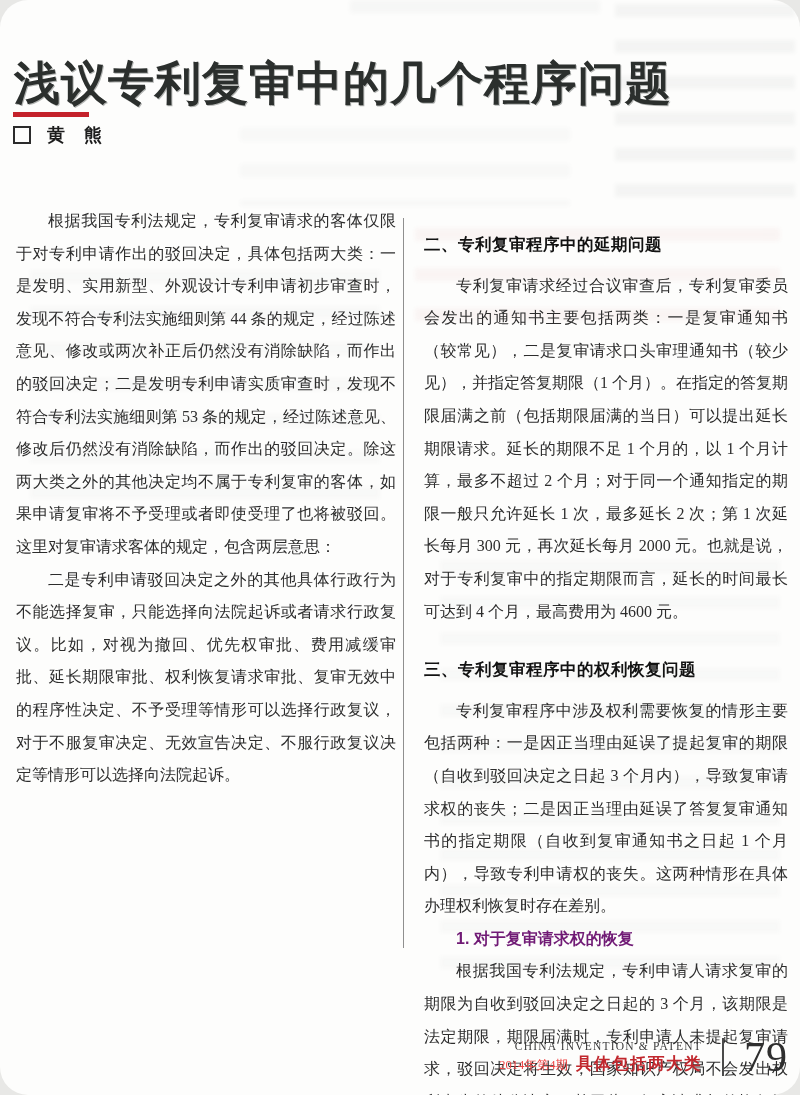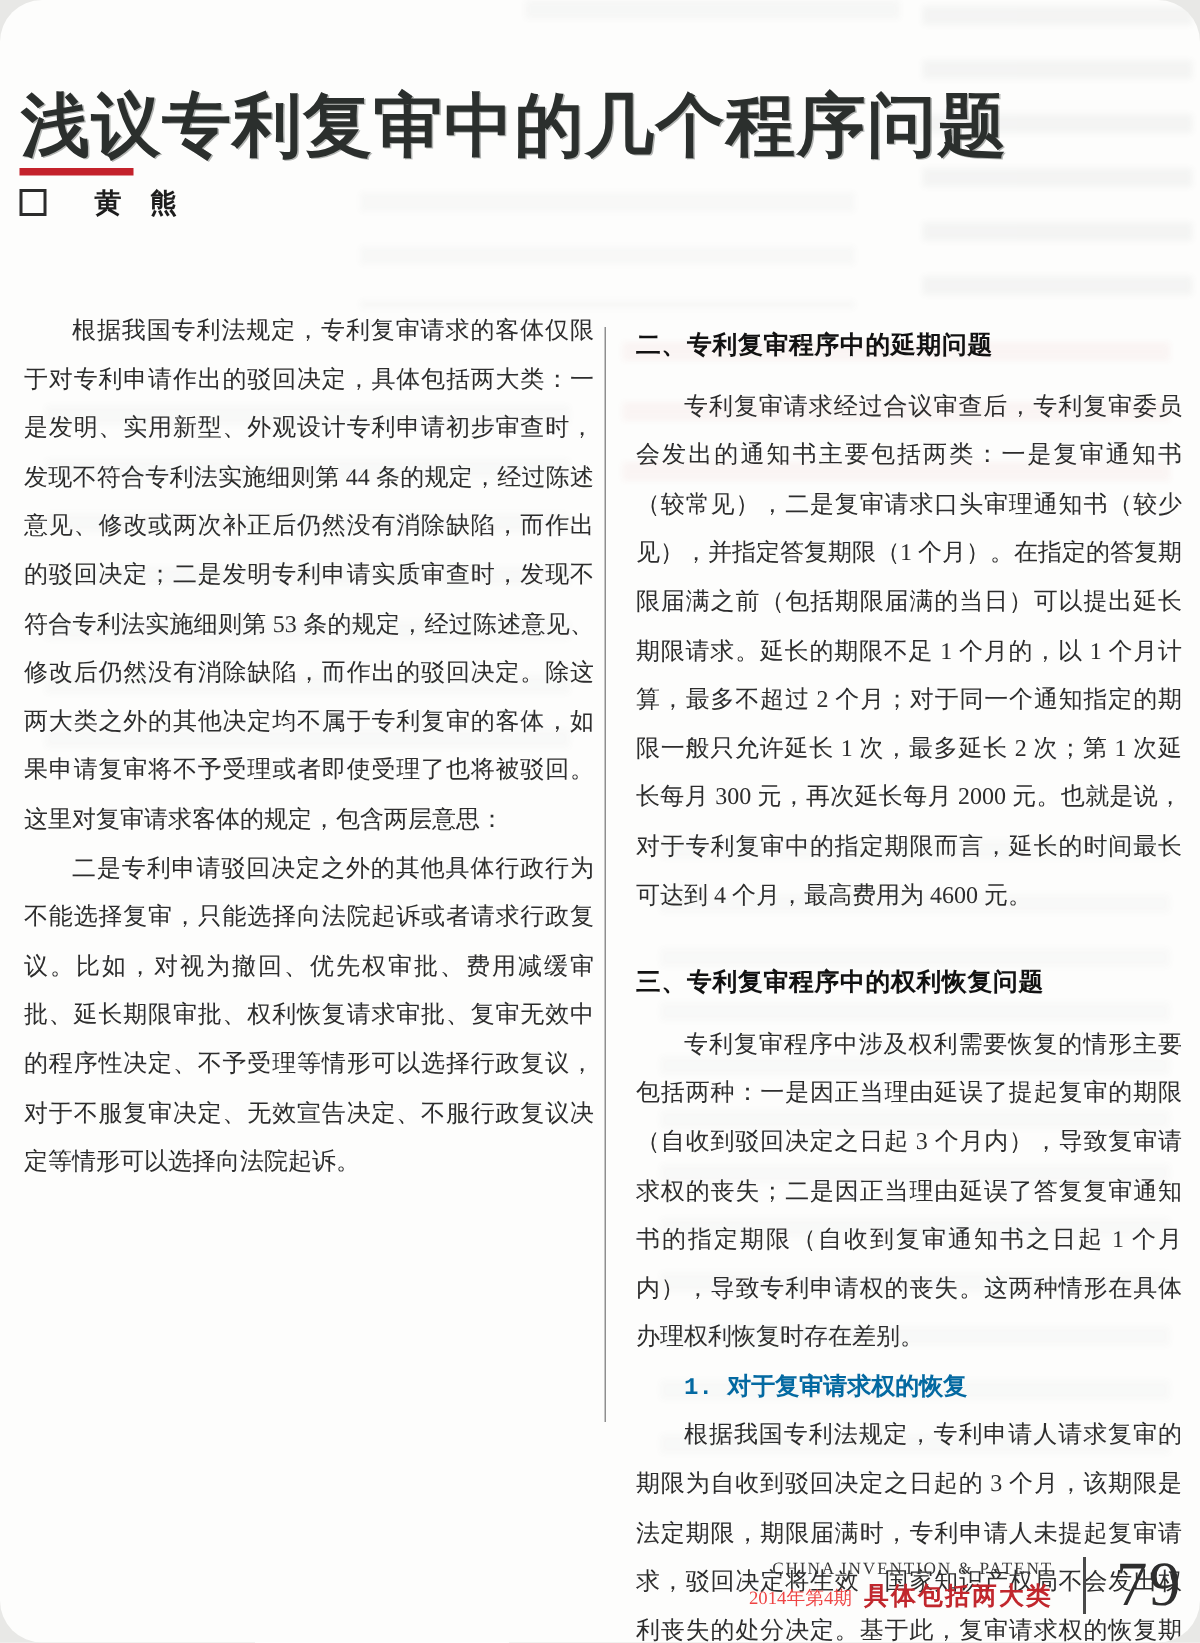--- a/index.html
+++ b/index.html
@@ -47,21 +47,21 @@
     position: absolute;
     left: 13px; top: 112px;
     width: 76px; height: 5px;
     background: #c4222b;
   }
   .author-row {
     position: absolute;
     left: 13px; top: 123px;
     display: flex;
     align-items: center;
-    gap: 32px;
+    gap: 16px;
   }
   .author-marker {
     width: 14px; height: 14px;
     border: 2px solid #2b2b2b;
     background: transparent;
   }
   .author-name {
     font-family: "Liberation Sans", "DejaVu Sans", sans-serif;
     font-size: 18px;
     font-weight: bold;
@@ -83,25 +83,25 @@
   .col p { margin: 0; text-indent: 2em; }
   .col h3 {
     margin: 25px 0 9px 0;
     font-family: "Liberation Sans", "DejaVu Sans", sans-serif;
     font-size: 16.5px;
     font-weight: bold;
     color: #121212;
     letter-spacing: 0.5px;
     text-indent: 0;
   }
-  .col-right h3.first { margin-top: 9px; }
+  .col-right h3.first { margin-top: 23px; }
   .col p.subhead {
-    font-family: Liberation Mono, monospace;
-    font-weight: bold;
-    color: #0369a1;
+    font-family: Liberation Sans, sans-serif;
+    font-weight: bold;
+    color: #701a75;
   }
   .col-divider {
     position: absolute;
     left: 403px; top: 218px;
     width: 1px; height: 730px;
     background: #8f8f8f;
   }
 
   
   .footer {

